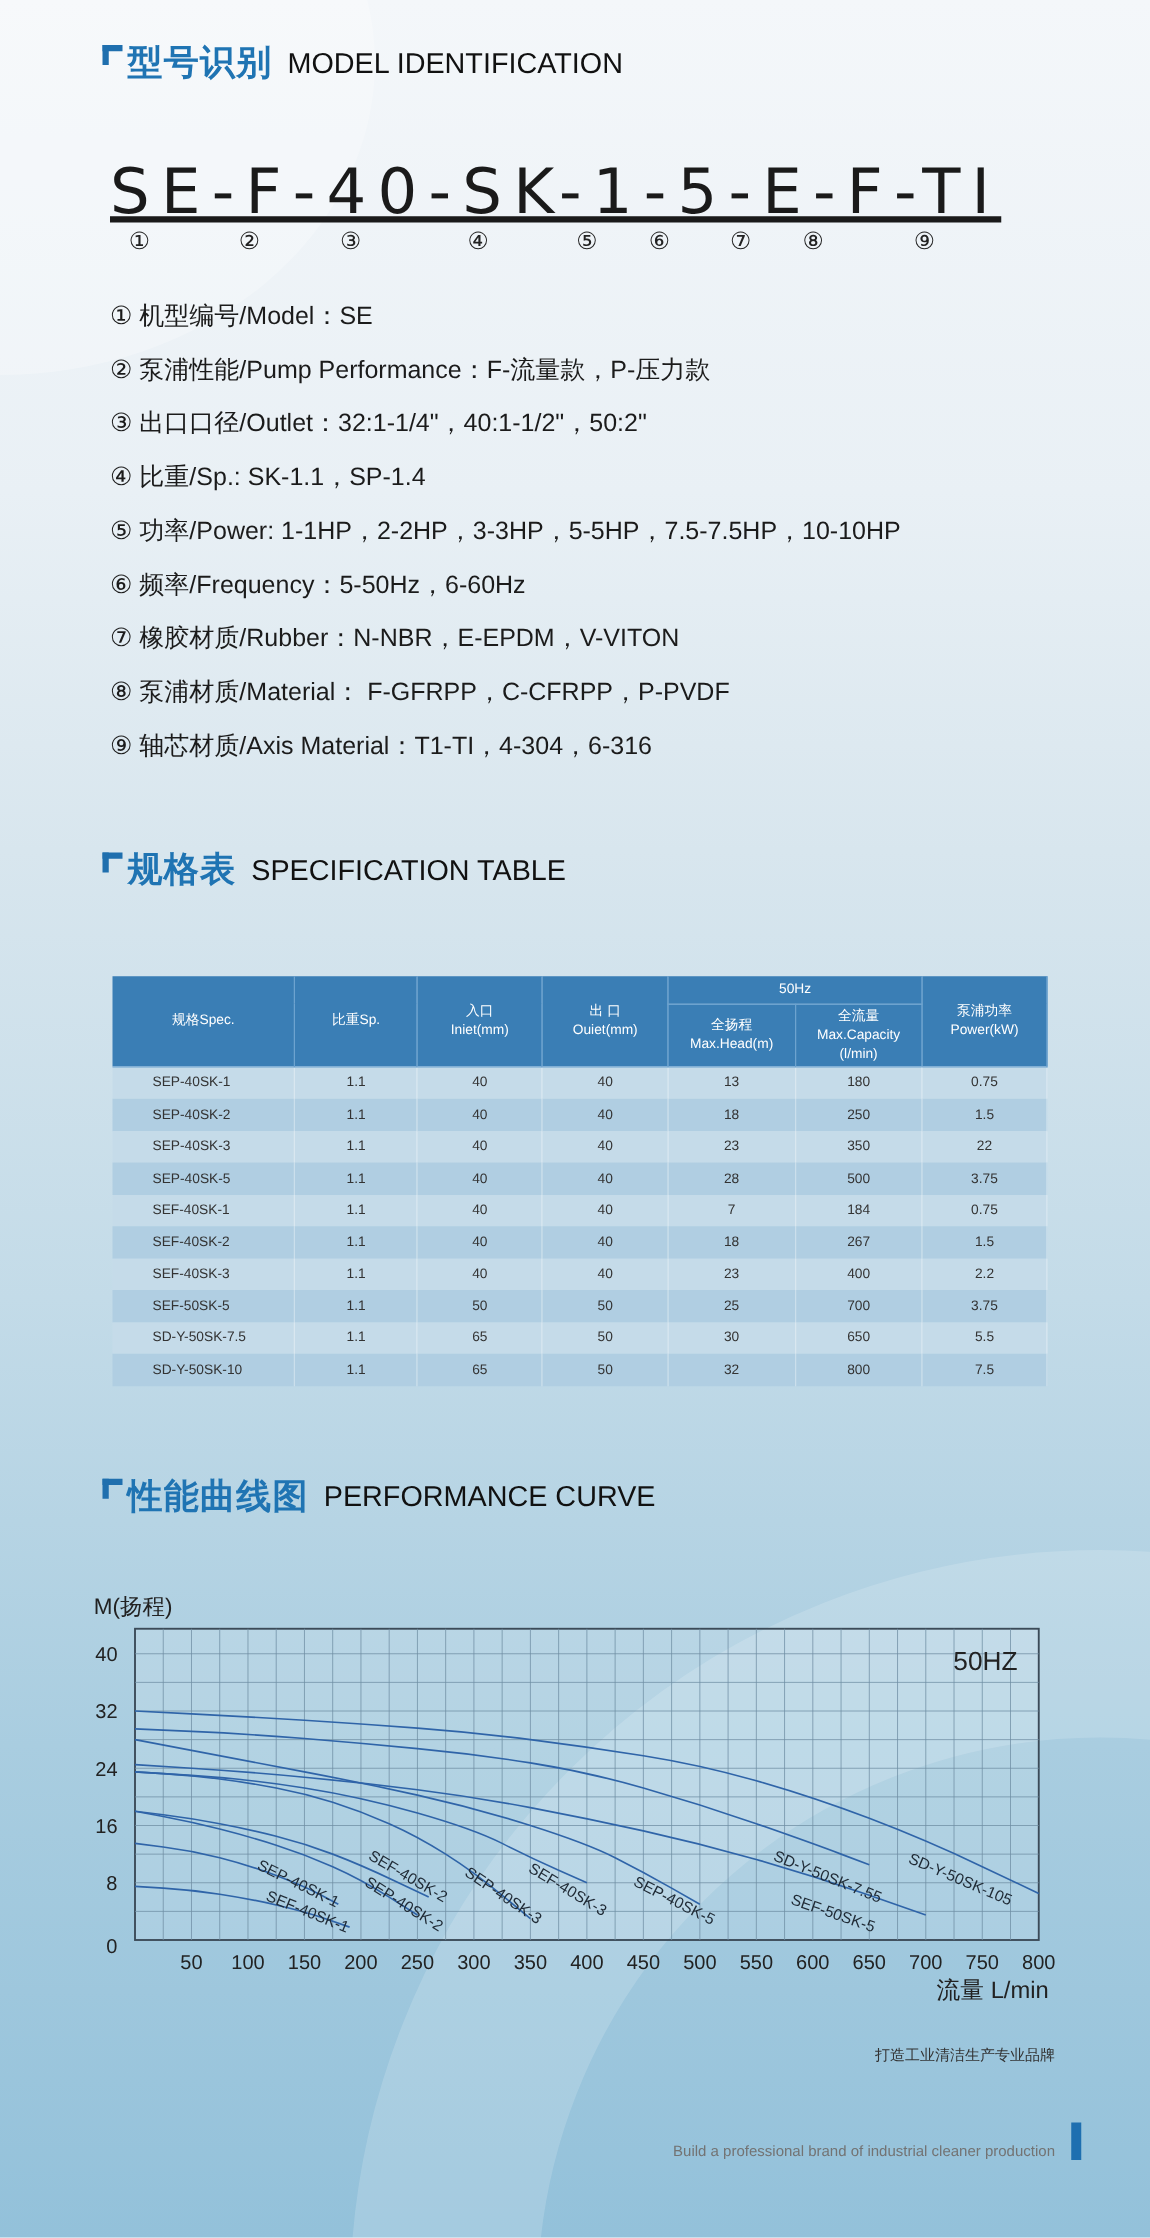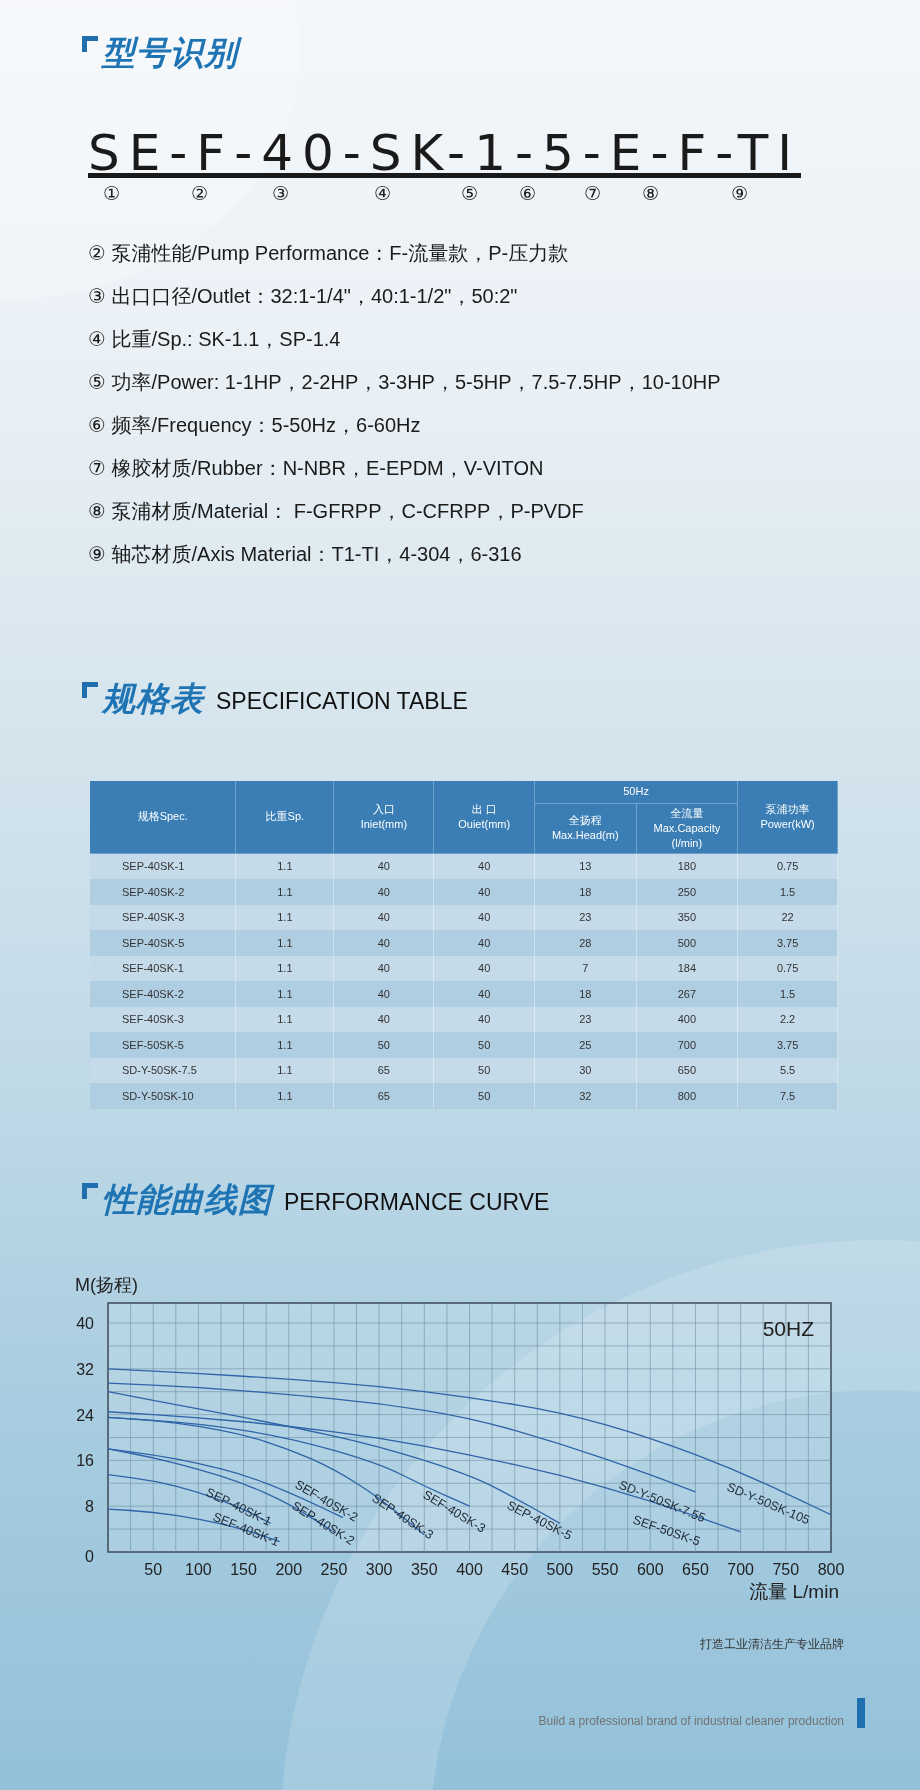--- a/index.html
+++ b/index.html
@@ -4,21 +4,21 @@
 <style>
   html,body{margin:0;padding:0;}
   body{width:920px;height:1790px;position:relative;overflow:hidden;
     font-family:"Liberation Sans","DejaVu Sans",sans-serif;color:#1d1d1d;
     background:linear-gradient(180deg,#f4f7fa 0%,#e9f0f5 22%,#d8e6ee 38%,#c3dbe8 58%,#a9cde0 78%,#93c1da 100%);}
   .deco{position:absolute;border-radius:50%;pointer-events:none;}
   .deco1{left:280px;top:1240px;width:900px;height:900px;border:150px solid rgba(255,255,255,0.16);}
   .deco2{left:-300px;top:-200px;width:600px;height:500px;background:rgba(255,255,255,0.25);}
   .section-head{position:absolute;left:82px;display:flex;align-items:flex-end;}
   .corner{position:absolute;left:0;top:0;width:16px;height:16px;border-left:5px solid #1f6fae;border-top:5px solid #1f6fae;box-sizing:border-box;}
-  .cn-title{font-weight:bold;color:#1f74b3;font-size:33px;margin-left:20px;letter-spacing:1px;line-height:1;font-style:italic;}
+  .cn-title{font-weight:bold;color:#1f74b3;font-size:28px;margin-left:20px;letter-spacing:1px;line-height:1;}
   .en-title{font-size:23px;color:#111;margin-left:12px;line-height:1;padding-bottom:2px;}
   .model-code{position:absolute;left:88px;top:124px;font-size:50px;letter-spacing:9px;color:#1a1a1a;font-family:"DejaVu Sans",sans-serif;text-decoration:underline;}
   .marker{position:absolute;top:182px;font-size:19px;color:#222;}
   .spec-list{position:absolute;left:88px;top:238px;margin:0;padding:0;list-style:none;}
   .spec-list li{font-size:20px;height:43px;line-height:30px;color:#1b1b1b;white-space:nowrap;}
   table.spec{position:absolute;left:90px;top:781px;width:748px;border-collapse:collapse;font-size:11px;}
   table.spec th{background:#3a7eb5;color:#fff;font-weight:normal;border-right:1px solid #6da3cf;border-bottom:1px solid #6da3cf;text-align:center;line-height:15px;padding:2px 2px;}
   table.spec td{text-align:center;height:25.5px;color:#333;border-right:1px solid rgba(255,255,255,0.35);padding:0;}
   table.spec tr.odd td{background:#c5dbe9;}
   table.spec tr.even td{background:#b0cee2;}
@@ -30,34 +30,36 @@
 </style>
 </head>
 <body>
 
 <div class="deco deco2"></div>
 <div class="deco deco1"></div>
 
 <div class="section-head" style="top:36px;">
   <span class="corner"></span>
   <span class="cn-title">型号识别</span>
+  <span class="en-title">MODEL IDENTIFICATION</span>
 </div>
 <div class="model-code">SE-F-40-SK-1-5-E-F-TI</div>
 <div id="markers">
     <span class="marker" style="left: 103px;">①</span>
     <span class="marker" style="left: 191px;">②</span>
     <span class="marker" style="left: 272px;">③</span>
     <span class="marker" style="left: 374px;">④</span>
     <span class="marker" style="left: 461px;">⑤</span>
     <span class="marker" style="left: 519px;">⑥</span>
     <span class="marker" style="left: 584px;">⑦</span>
     <span class="marker" style="left: 642px;">⑧</span>
     <span class="marker" style="left: 731px;">⑨</span>
   </div>
 <ul class="spec-list" id="spec-list">
+    <li>① 机型编号/Model：SE</li>
     <li>② 泵浦性能/Pump Performance：F-流量款，P-压力款</li>
     <li>③ 出口口径/Outlet：32:1-1/4"，40:1-1/2"，50:2"</li>
     <li>④ 比重/Sp.: SK-1.1，SP-1.4</li>
     <li>⑤ 功率/Power: 1-1HP，2-2HP，3-3HP，5-5HP，7.5-7.5HP，10-10HP</li>
     <li>⑥ 频率/Frequency：5-50Hz，6-60Hz</li>
     <li>⑦ 橡胶材质/Rubber：N-NBR，E-EPDM，V-VITON</li>
     <li>⑧ 泵浦材质/Material： F-GFRPP，C-CFRPP，P-PVDF</li>
     <li>⑨ 轴芯材质/Axis Material：T1-TI，4-304，6-316</li>
   </ul>
 

